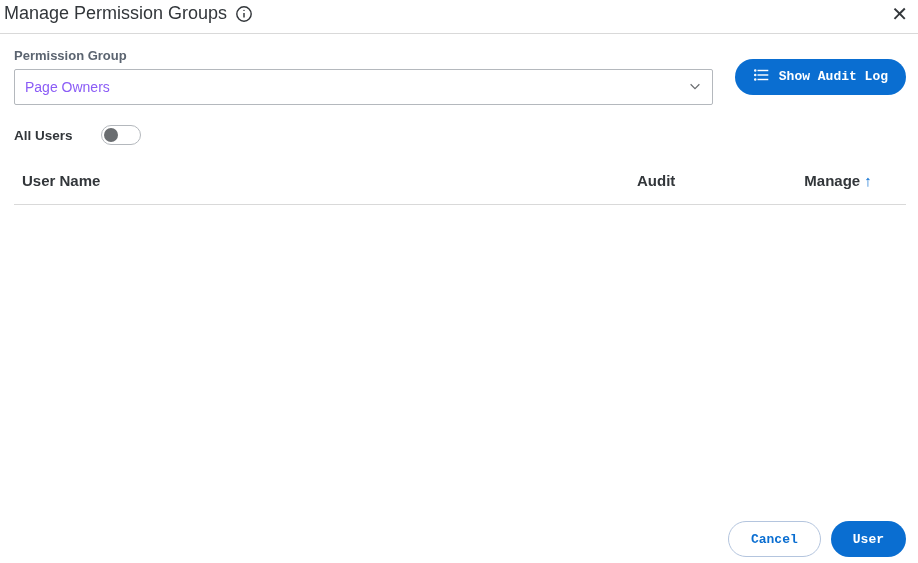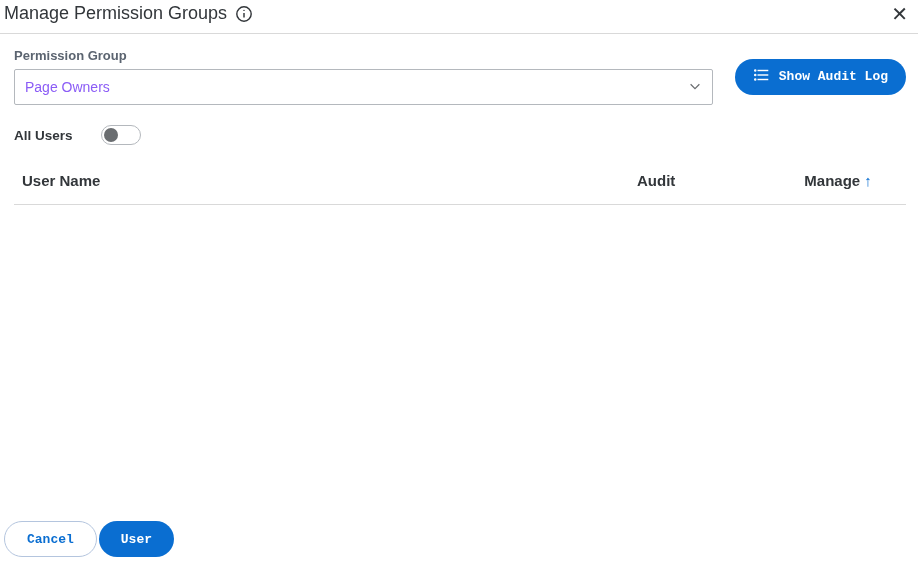--- a/index.html
+++ b/index.html
@@ -185,21 +185,22 @@
     justify-content: center;
   }
 
   .footer {
     position: absolute;
     bottom: 0;
     left: 4px;
     right: 0;
     padding: 0 12px 6px 0;
     display: flex;
-    gap: 2px;
+    justify-content: flex-end;
+    gap: 10px;
   }
   .footer .btn { height: 36px; padding: 0 22px; }
 </style>
 </head>
 <body>
 
 <div class="header">
   <div class="header-title">Manage Permission Groups</div>
   <span class="info-icon">
     <svg viewBox="0 0 20 20" width="18" height="18" fill="none" stroke="currentColor" stroke-width="1.6">

